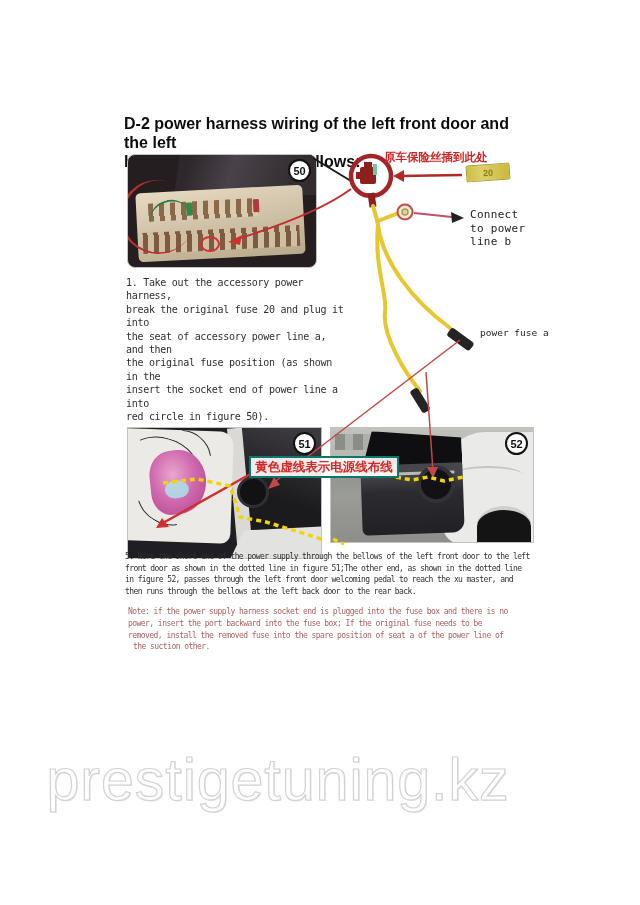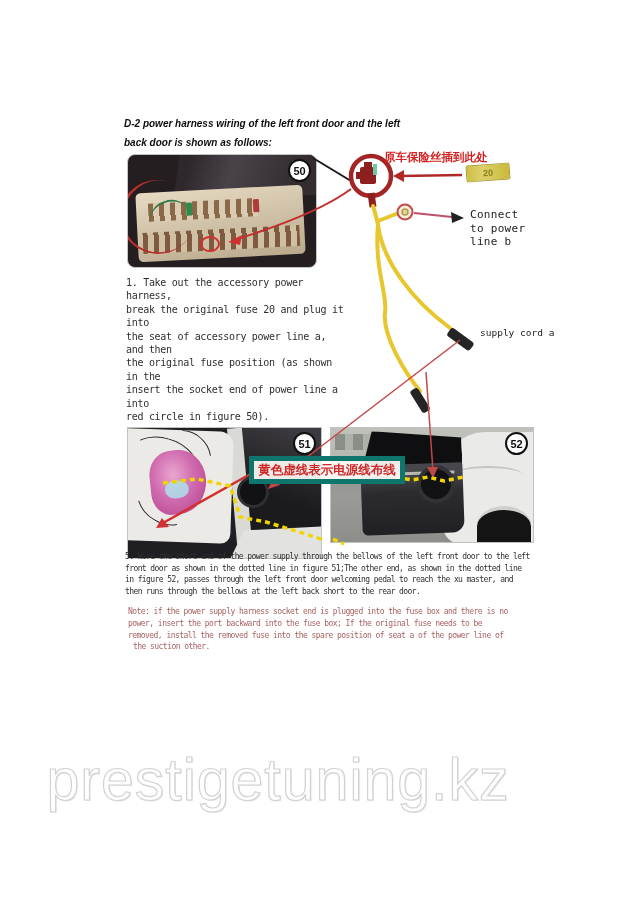--- a/index.html
+++ b/index.html
@@ -2,21 +2,21 @@
 <html><head>
 <meta charset="utf-8">
 <style>
   html,body{margin:0;padding:0;background:#ffffff;}
   .page{position:relative;width:640px;height:905px;background:#ffffff;overflow:hidden;
         font-family:"DejaVu Sans Mono",monospace;}
 
   
   .title{position:absolute;left:124px;top:114px;width:400px;
          font-family:"Liberation Sans",sans-serif;font-weight:700;
-         font-size:10px;line-height:19px;color:#0d0d0d;font-style:italic;}
+         font-size:16px;line-height:19px;color:#0d0d0d;}
   .step1{position:absolute;left:126px;top:276px;width:220px;
          font-size:10px;line-height:13.4px;letter-spacing:-0.3px;color:#2e2e2e;}
   .step2{position:absolute;left:125px;top:551px;width:405px;
          font-size:8px;line-height:11.6px;letter-spacing:-0.6px;color:#2e2e2e;}
   .note{position:absolute;left:128px;top:606px;width:390px;
         font-size:8px;line-height:11.8px;letter-spacing:-0.55px;color:#a86262;}
   .note .ln:last-child{padding-left:5px;}
 
   
   .photo{position:absolute;overflow:hidden;border:1px solid #c2c2c0;box-sizing:border-box;}
@@ -90,21 +90,21 @@
       font-family:Liberation Serif, serif;font-weight:700;font-size:11.5px;color:#d42020;}
   .fuse20{position:absolute;left:466px;top:164px;width:42px;height:15px;z-index:6;
       transform:rotate(-4deg);background:linear-gradient(90deg,#cdbf45,#ddd06a 35%,#c9b93a);
       border:1px solid #a89a2b;border-radius:2px;display:flex;align-items:center;justify-content:center;
       font-family:"Liberation Sans",sans-serif;font-weight:700;font-size:9px;color:#8f7f1d;}
   .connect-label{position:absolute;left:470px;top:208px;z-index:6;
       font-size:11px;line-height:13.5px;letter-spacing:0.3px;color:#1c1c1c;}
   .power-cord-label{position:absolute;left:480px;top:327px;z-index:6;
       font-size:9.5px;color:#1c1c1c;}
   .red-box{position:absolute;left:249px;top:456px;width:146px;height:18px;z-index:6;
-      background:rgba(255,253,250,0.92);border:5px solid #0f766e;box-sizing:content-box;
+      background:rgba(255,253,250,0.92);border:2px solid #0f766e;box-sizing:content-box;
       display:flex;align-items:center;justify-content:center;
       font-family:"DejaVu Sans",sans-serif;font-weight:700;font-size:12.5px;color:#d02828;}
 
   .svg-overlay{position:absolute;left:0;top:0;width:640px;height:905px;z-index:5;pointer-events:none;}
 
   
   .watermark{position:absolute;left:0;top:746px;width:556px;text-align:center;z-index:2;
       font-family:"Liberation Sans",sans-serif;font-size:59px;letter-spacing:1px;
       color:#ffffff;-webkit-text-stroke:1.2px #d2d2d2;text-shadow:1px 1px 0 #e8e8e8;}
 </style>
@@ -213,37 +213,37 @@
 
   <div class="cn-fuse-note">原车保险丝插到此处</div>
   <div class="fuse20">
     <span>20</span>
   </div>
   <div class="connect-label">
     <div>Connect</div>
     <div>to power</div>
     <div>line b</div>
   </div>
-  <div class="power-cord-label">supply cord a</div>
+  <div class="power-cord-label">power fuse a</div>
   <div class="red-box">黄色虚线表示电源线布线</div>
 
   <div class="step1">
     <div class="ln">1. Take out the accessory power harness,</div>
     <div class="ln">break the original fuse 20 and plug it into</div>
     <div class="ln">the seat of accessory power line a, and then</div>
     <div class="ln">the original fuse position (as shown in the</div>
     <div class="ln">insert the socket end of power line a into</div>
     <div class="ln">red circle in figure 50).</div>
   </div>
 
   <div class="step2">
     <div class="ln">5. Wire the short end of the power supply through the bellows of the left front door to the left</div>
     <div class="ln">front door as shown in the dotted line in figure 51;The other end, as shown in the dotted line</div>
     <div class="ln">in figure 52, passes through the left front door welcoming pedal to reach the xu master, and</div>
-    <div class="ln">then runs through the bellows at the left back short to the rear door.</div>
+    <div class="ln">then runs through the bellows at the left back door to the rear back.</div>
   </div>
 
   <div class="note">
     <div class="ln">Note: if the power supply harness socket end is plugged into the fuse box and there is no</div>
     <div class="ln">power, insert the port backward into the fuse box; If the original fuse needs to be</div>
     <div class="ln">removed, install the removed fuse into the spare position of seat a of the power line of</div>
     <div class="ln">the suction other.</div>
   </div>
 
   <div class="watermark">prestigetuning.kz</div>

